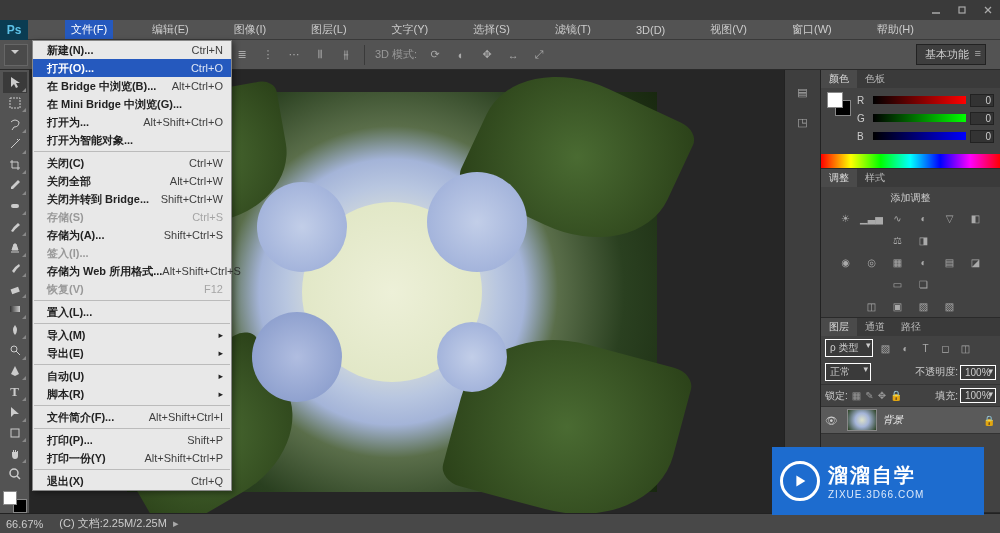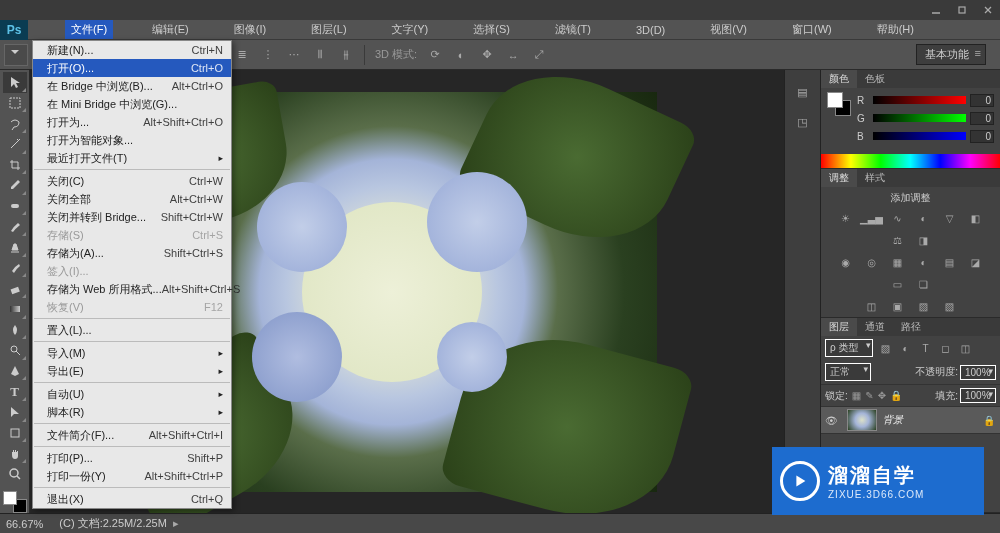--- a/index.html
+++ b/index.html
@@ -53,21 +53,21 @@
   .l1 { width: 160px; height: 130px; left: 0; top: 0; transform: rotate(-10deg); }
   .l2 { width: 200px; height: 150px; right: -20px; top: -10px; transform: rotate(25deg); }
   .l3 { width: 180px; height: 140px; left: -10px; bottom: -10px; transform: rotate(-30deg); }
   .l4 { width: 220px; height: 170px; right: -20px; bottom: -20px; transform: rotate(15deg); }
 
   
   .file-menu { position: absolute; left: 32px; top: 40px; width: 200px; background: #e8e8e8; color: #222; border: 1px solid #888; box-shadow: 2px 2px 6px rgba(0,0,0,0.4); z-index: 100; font-size: 11px; }
   .fm-item { display: flex; align-items: center; padding: 2px 8px 2px 14px; height: 18px; white-space: nowrap; }
   .fm-item.sel { background: #2559be; color: #fff; }
   .fm-item.disabled { color: #999; }
-  .fm-label { flex: 1; }
+  .fm-label { flex: 1; font-weight: bold; }
   .fm-key { color: inherit; opacity: 0.85; }
   .fm-sub::after { content: "▸"; font-size: 9px; margin-left: 4px; }
   .fm-sep { height: 1px; background: #bbb; margin: 2px 1px; }
 
   
   .panels2 { width: 36px; background: #3e3e3e; border-left: 1px solid #222; display: flex; flex-direction: column; align-items: center; padding-top: 10px; }
   .panels2 .p2btn { width: 24px; height: 24px; display: flex; align-items: center; justify-content: center; margin-bottom: 6px; color: #aaa; }
 
   .panels { width: 180px; background: #484848; border-left: 1px solid #222; display: flex; flex-direction: column; font-size: 10px; }
   .panel { border-bottom: 1px solid #2a2a2a; background: #424242; }
@@ -482,23 +482,20 @@
     <div class="fm-item">
       <span class="fm-label">在 Mini Bridge 中浏览(G)...</span>
     </div>
     <div class="fm-item">
       <span class="fm-label">打开为...</span>
       <span class="fm-key">Alt+Shift+Ctrl+O</span>
     </div>
     <div class="fm-item">
       <span class="fm-label">打开为智能对象...</span>
     </div>
-    <div class="fm-item fm-sub">
-      <span class="fm-label">最近打开文件(T)</span>
-    </div>
     <div class="fm-sep"></div>
     <div class="fm-item">
       <span class="fm-label">关闭(C)</span>
       <span class="fm-key">Ctrl+W</span>
     </div>
     <div class="fm-item">
       <span class="fm-label">关闭全部</span>
       <span class="fm-key">Alt+Ctrl+W</span>
     </div>
     <div class="fm-item">

